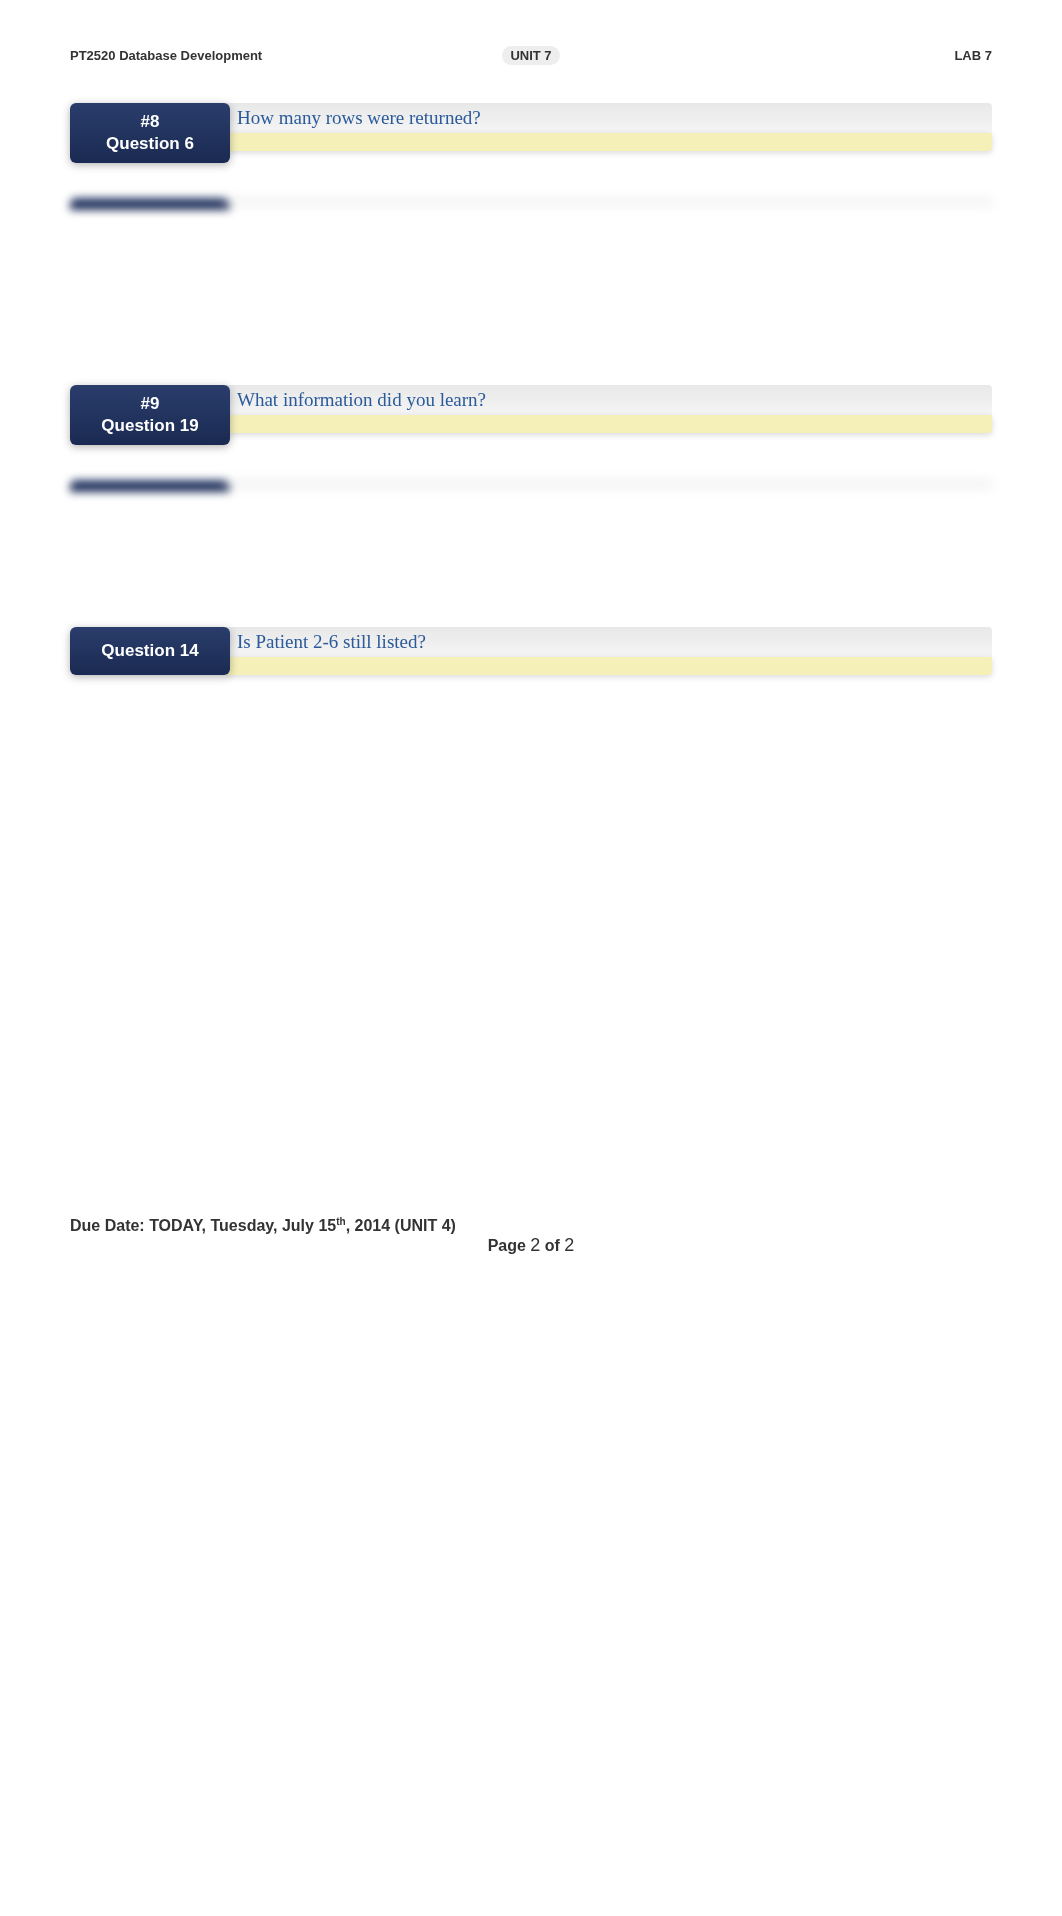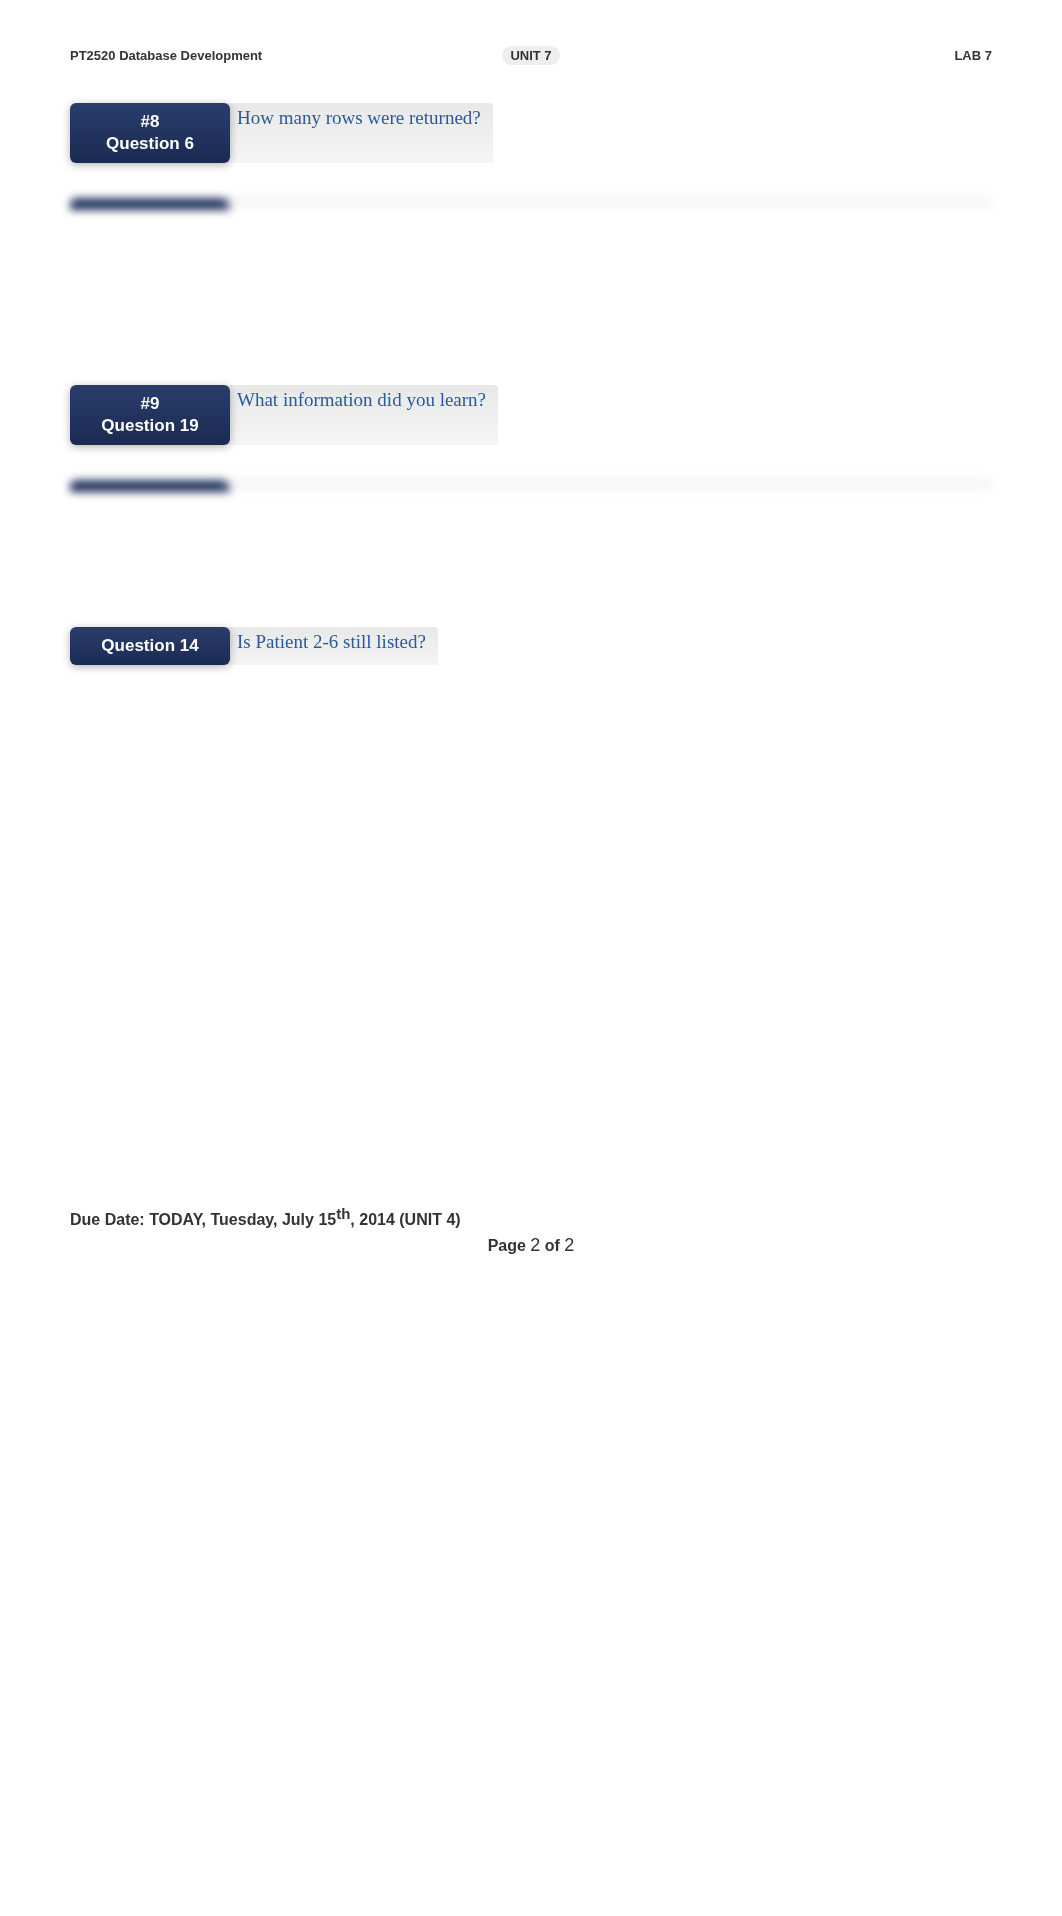--- a/index.html
+++ b/index.html
@@ -79,21 +79,21 @@
       z-index: 2;
       display: flex;
       flex-direction: column;
       justify-content: center;
       line-height: 1.3;
     }
     
     .question-content {
       flex: 1;
       display: flex;
-      flex-direction: row;
+      flex-direction: column;
       margin-left: -5px;
     }
     
     .question-text {
       background: linear-gradient(to bottom, #e8e8e8, #f5f5f5);
       color: #2a5a9a;
       font-family: 'Times New Roman', serif;
       font-size: 19px;
       padding: 4px 12px;
       border-radius: 0 4px 0 0;
@@ -146,27 +146,27 @@
       font-size: 16px;
       color: #333;
     }
     
     .due-date {
       font-weight: bold;
       filter: blur(0.3px);
     }
     
     .due-date sup {
-      font-size: 15px;
+      font-size: 10px;
     }
     
     .page-number {
       text-align: center;
       font-weight: bold;
-      margin-top: 6px;
+      margin-top: 0;
     }
     
     .page-number .num {
       font-weight: normal;
       font-size: 18px;
     }
   </style>
 </head>
 <body>
 

